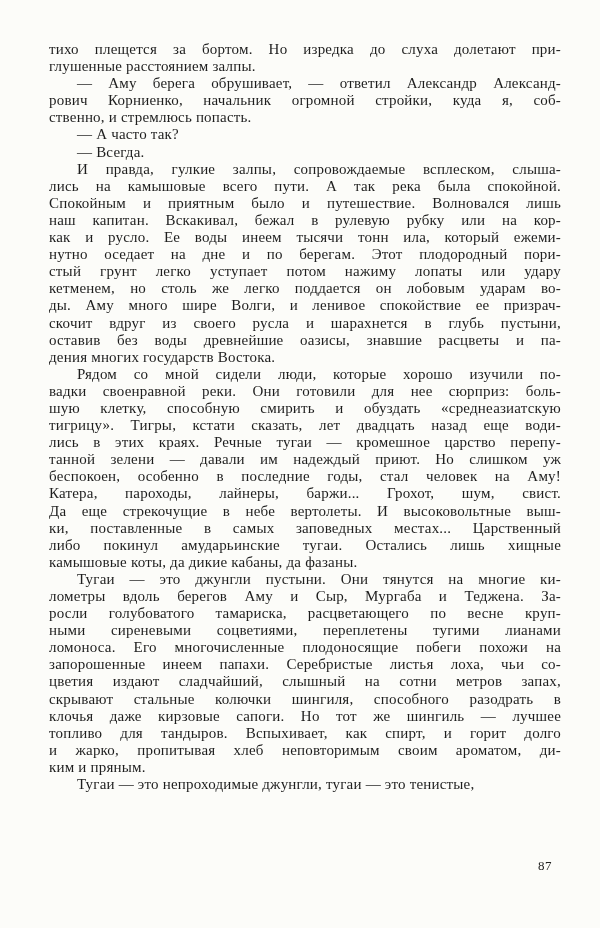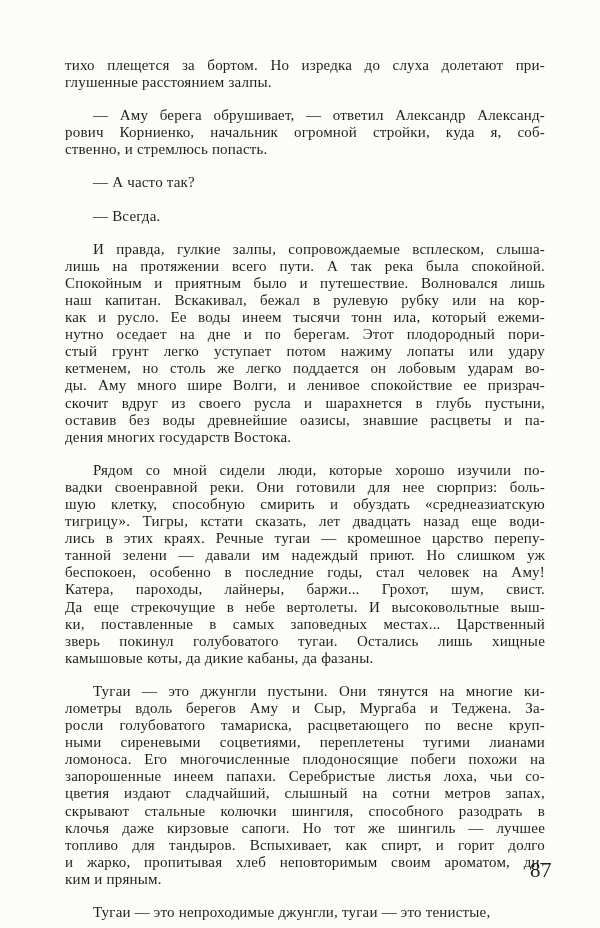--- a/index.html
+++ b/index.html
@@ -19,40 +19,40 @@
   .text-block {
     position: absolute;
     left: 49px;
     top: 41px;
     width: 512px;
     font-size: 15px;
     line-height: 17.1px;
     letter-spacing: 0.2px;
   }
   .para {
-    margin: 16px;
+    margin: 0;
     padding: 0;
   }
   .para.indent .line:first-child {
     text-indent: 28px;
   }
   .line {
     text-align: justify;
     text-align-last: justify;
     white-space: nowrap;
   }
   .line.last {
     text-align-last: left;
     white-space: normal;
   }
   .page-number {
     position: absolute;
     top: 858px;
     right: 48px;
-    font-size: 21px;
+    font-size: 13px;
     letter-spacing: 0.5px;
     color: #1e1e1e;
     text-align: right;
   }
 </style>
 </head>
 <body>
 
 <div class="page">
   <div class="text-block">
@@ -66,21 +66,21 @@
         <div class="line last">ственно, и стремлюсь попасть.</div>
       </div>
       <div class="para indent">
         <div class="line last">— А часто так?</div>
       </div>
       <div class="para indent">
         <div class="line last">— Всегда.</div>
       </div>
       <div class="para indent">
         <div class="line">И правда, гулкие залпы, сопровождаемые всплеском, слыша-</div>
-        <div class="line">лишь на протяжении всего пути.  А так река была спокойной.</div>
+        <div class="line">лись на камышовые всего пути.  А так река была спокойной.</div>
         <div class="line">Спокойным и приятным было и путешествие. Волновался лишь</div>
         <div class="line">наш капитан. Вскакивал, бежал в рулевую рубку или на кор-</div>
         <div class="line">как и русло. Ее воды инеем тысячи тонн ила, который ежеми-</div>
         <div class="line">нутно оседает на дне и по берегам.  Этот плодородный пори-</div>
         <div class="line">стый грунт легко уступает  потом нажиму лопаты или удару</div>
         <div class="line">кетменем, но столь же легко поддается он лобовым ударам во-</div>
         <div class="line">ды. Аму много шире Волги, и ленивое спокойствие ее призрач-</div>
         <div class="line">скочит вдруг из своего русла и шарахнется  в глубь пустыни,</div>
         <div class="line">оставив без воды древнейшие оазисы, знавшие расцветы и па-</div>
         <div class="line last">дения многих государств Востока.</div>
@@ -89,21 +89,21 @@
         <div class="line">Рядом со мной сидели люди, которые хорошо изучили по-</div>
         <div class="line">вадки своенравной реки. Они готовили для нее сюрприз: боль-</div>
         <div class="line">шую клетку, способную смирить и обуздать «среднеазиатскую</div>
         <div class="line">тигрицу». Тигры, кстати сказать, лет двадцать назад еще води-</div>
         <div class="line">лись в этих краях. Речные тугаи — кромешное царство перепу-</div>
         <div class="line">танной зелени — давали им надеждый приют. Но слишком уж</div>
         <div class="line">беспокоен, особенно в последние годы, стал человек на Аму!</div>
         <div class="line">Катера,  пароходы,  лайнеры,  баржи...  Грохот, шум, свист.</div>
         <div class="line">Да еще стрекочущие в небе вертолеты. И высоковольтные выш-</div>
         <div class="line">ки, поставленные в самых заповедных местах...  Царственный</div>
-        <div class="line">зверь покинул голубоватого тугаи. Остались лишь хищные</div>
+        <div class="line">либо покинул амударьинские тугаи. Остались лишь хищные</div>
         <div class="line last">камышовые коты, да дикие кабаны, да фазаны.</div>
       </div>
       <div class="para indent">
         <div class="line">Тугаи — это джунгли пустыни. Они тянутся на многие ки-</div>
         <div class="line">лометры вдоль берегов Аму и Сыр, Мургаба и Теджена.  За-</div>
         <div class="line">росли голубоватого тамариска, расцветающего по весне круп-</div>
         <div class="line">ными сиреневыми  соцветиями,  переплетены тугими лианами</div>
         <div class="line">ломоноса. Его многочисленные плодоносящие побеги похожи на</div>
         <div class="line">запорошенные инеем папахи. Серебристые листья лоха, чьи со-</div>
         <div class="line">цветия издают сладчайший, слышный на сотни метров запах,</div>

